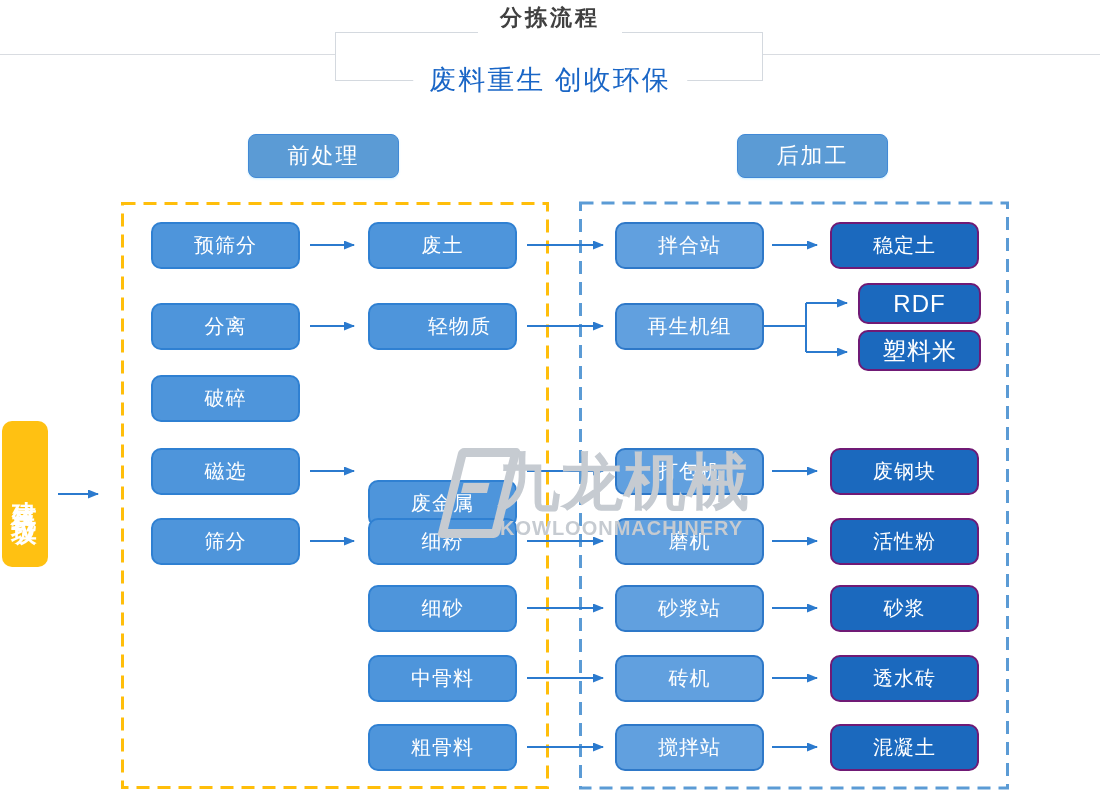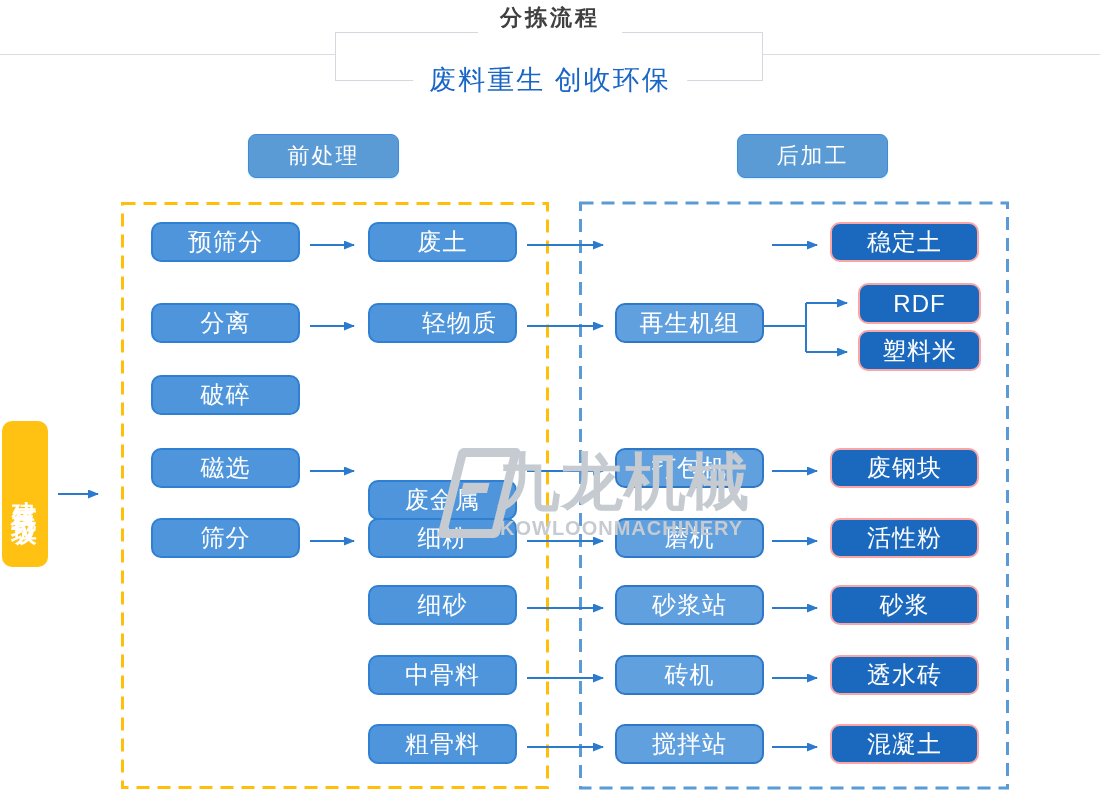--- a/index.html
+++ b/index.html
@@ -25,26 +25,26 @@
   .chip.pre{left:248px;top:134px;}
   .chip.post{left:737px;top:134px;}
 
   
   .source-box{position:absolute;left:2px;top:421px;width:46px;height:146px;
               background:#ffc112;border-radius:10px;color:#fff;font-weight:700;
               font-size:25px;display:flex;align-items:center;justify-content:center;
               writing-mode:vertical-rl;text-orientation:upright;letter-spacing:7px;}
 
   
-  .node{position:absolute;width:149px;height:40px;border-radius:10px;
+  .node{position:absolute;width:149px;height:47px;border-radius:10px;
         display:flex;align-items:center;justify-content:center;color:#fff;
-        font-size:24px;letter-spacing:1px;box-sizing:border-box;z-index:2;}
+        font-size:20px;letter-spacing:1px;box-sizing:border-box;z-index:2;}
   .n-left{background:#4e95db;border:2px solid #2f80d2;}
   .n-machine{background:#61a0df;border:2px solid #2e78c8;}
-  .n-dark{background:#1b69be;border:2px solid #fca5a5;font-weight:500;}
+  .n-dark{background:#1b69be;border:2px solid #701a75;font-weight:500;}
   .n-small{width:123px;height:41px;font-size:24px;}
 
   
   .arrows{position:absolute;left:0;top:0;z-index:3;pointer-events:none;}
 
   
   .watermark{position:absolute;left:420px;top:440px;width:380px;height:110px;
              z-index:6;pointer-events:none;color:#c6cbd1;}
   .wm-logo{position:absolute;left:28px;top:8px;width:44px;height:72px;
            border:9px solid #c6cbd1;border-radius:5px;transform:skewX(-14deg);}
@@ -113,20 +113,21 @@
   <div class="node n-left" style="left:368px;top:222px;">废土</div>
 
   <div class="node n-left" style="left:151px;top:518px;">筛分</div>
   <div class="node n-left" style="left:368px;top:303px;padding-left:34px;">轻物质</div>
   <div class="node n-left" style="left:368px;top:448px;margin-top:32px;">废金属</div>
   <div class="node n-left" style="left:368px;top:518px;">细粉</div>
   <div class="node n-left" style="left:368px;top:585px;">细砂</div>
   <div class="node n-left" style="left:368px;top:655px;">中骨料</div>
   <div class="node n-left" style="left:368px;top:724px;">粗骨料</div>
 
+  <div class="node n-machine" style="left:615px;top:222px;">拌合站</div>
   <div class="node n-machine" style="left:615px;top:303px;">再生机组</div>
   <div class="node n-machine" style="left:615px;top:448px;">打包机</div>
   <div class="node n-machine" style="left:615px;top:518px;">磨机</div>
   <div class="node n-machine" style="left:615px;top:585px;">砂浆站</div>
   <div class="node n-machine" style="left:615px;top:655px;">砖机</div>
   <div class="node n-machine" style="left:615px;top:724px;">搅拌站</div>
 
   <div class="node n-dark" style="left:830px;top:222px;">稳定土</div>
   <div class="node n-dark n-small" style="left:858px;top:283px;text-align:center;">RDF</div>
   <div class="node n-dark" style="left:830px;top:448px;">废钢块</div>

